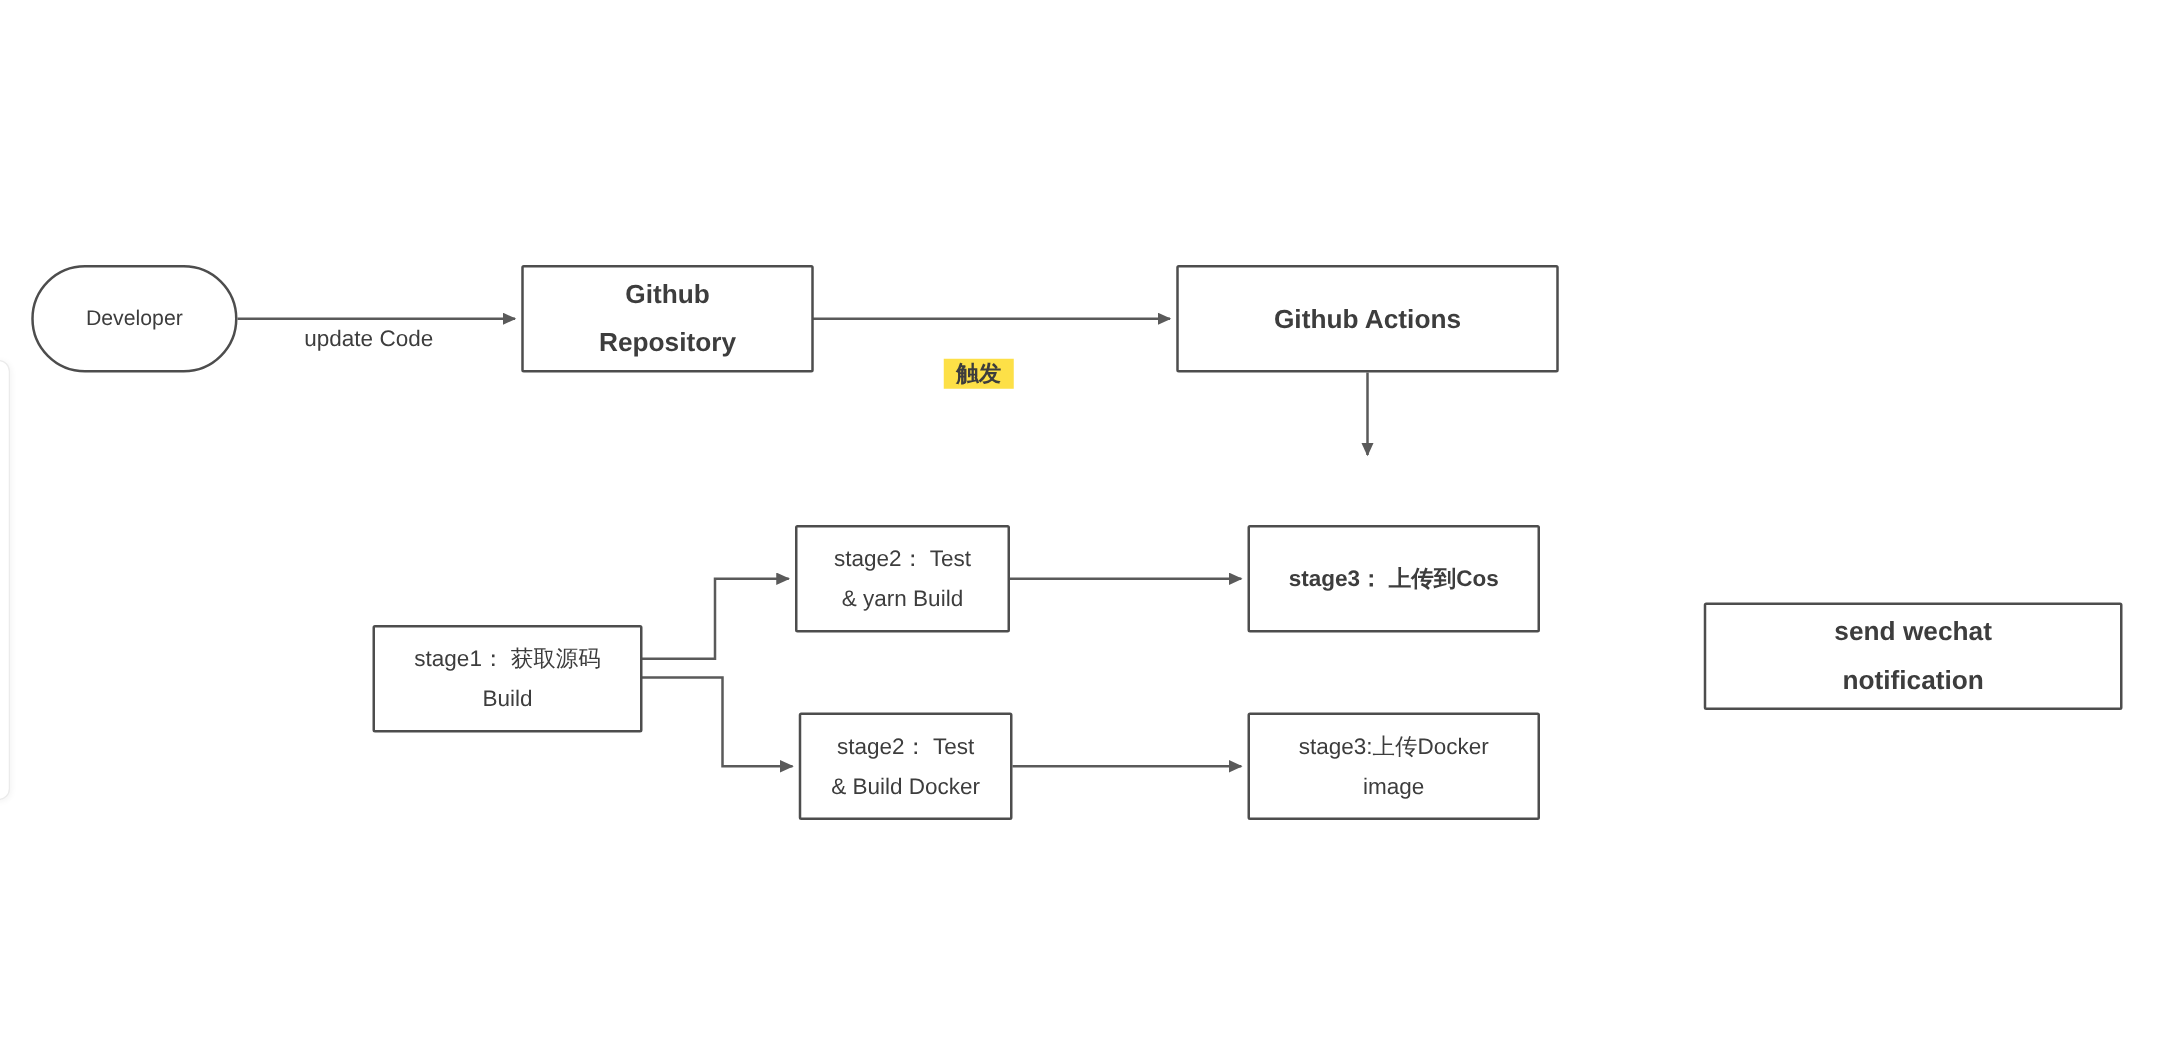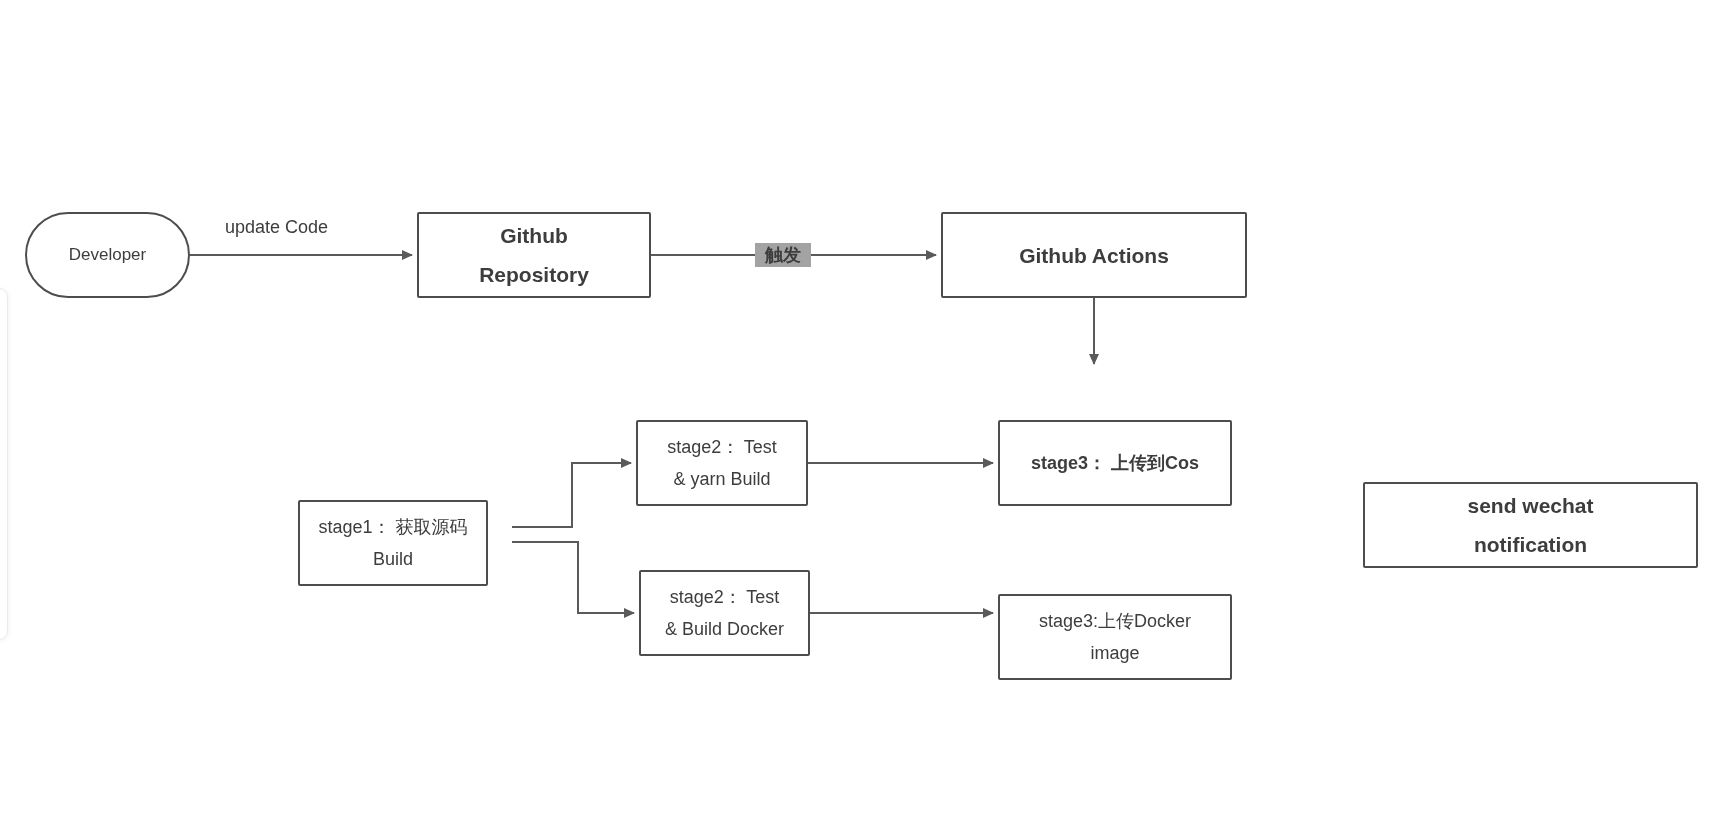--- a/index.html
+++ b/index.html
@@ -34,24 +34,25 @@
   .node.rect { border-radius: 2px; }
   .node.pill { border-radius: 44px; }
   .node .line { display: block; }
   .stage-text { font-size: 18px; line-height: 32px; font-weight: 400; }
   .title-text { font-size: 21px; line-height: 39px; font-weight: 700; }
   .dev-text   { font-size: 17px; line-height: 22px; font-weight: 400; }
   .edge-label {
     position: absolute;
     color: #3d3d3d;
     font-size: 18px;
-    text-align: left;
+    text-align: center;
     z-index: 3;
+    margin-top: 44px;
   }
-  .edge-label.on-line { background: #a3a3a3; padding: 0 10px; font-weight: 600; }
+  .edge-label.on-line { background: #fde047; padding: 0 10px; font-weight: 600; }
   .panel-edge {
     position: absolute;
     left: -16px; top: 288px;
     width: 24px; height: 352px;
     background: #ffffff;
     border: 1px solid #ebebeb;
     border-radius: 9px;
     box-shadow: 1px 1px 5px rgba(0,0,0,0.05);
     z-index: 1;
   }
@@ -89,40 +90,40 @@
 
   <div class="node rect title-text" style="left:417px; top:212px; width:234px; height:86px;">
     <span class="line">Github</span>
     <span class="line">Repository</span>
   </div>
 
   <div class="node rect title-text" style="left:941px; top:212px; width:306px; height:86px;">
     <span class="line">Github Actions</span>
   </div>
 
-  <div class="node rect stage-text" style="left:298px; top:500px; width:190px; height:86px;">
+  <div class="node rect stage-text" style="left:298px; top:500px; width:216px; height:86px;">
     <span class="line">stage1： 获取源码</span>
     <span class="line">Build</span>
   </div>
 
   <div class="node rect stage-text" style="left:636px; top:420px; width:172px; height:86px;">
     <span class="line">stage2： Test</span>
     <span class="line">&amp; yarn Build</span>
   </div>
 
   <div class="node rect stage-text" style="left:998px; top:420px; width:234px; height:86px;font-weight:bold;">
     <span class="line">stage3： 上传到Cos</span>
   </div>
 
   <div class="node rect stage-text" style="left:639px; top:570px; width:171px; height:86px;">
     <span class="line">stage2： Test</span>
     <span class="line">&amp; Build Docker</span>
   </div>
 
-  <div class="node rect stage-text" style="left:998px; top:570px; width:234px; height:86px;margin-top:24px;">
+  <div class="node rect stage-text" style="left:998px; top:570px; width:234px; height:86px;">
     <span class="line">stage3:上传Docker</span>
     <span class="line">image</span>
   </div>
 
   <div class="node rect title-text" style="left:1363px; top:482px; width:335px; height:86px;">
     <span class="line">send wechat</span>
     <span class="line">notification</span>
   </div>
 
 </div>

